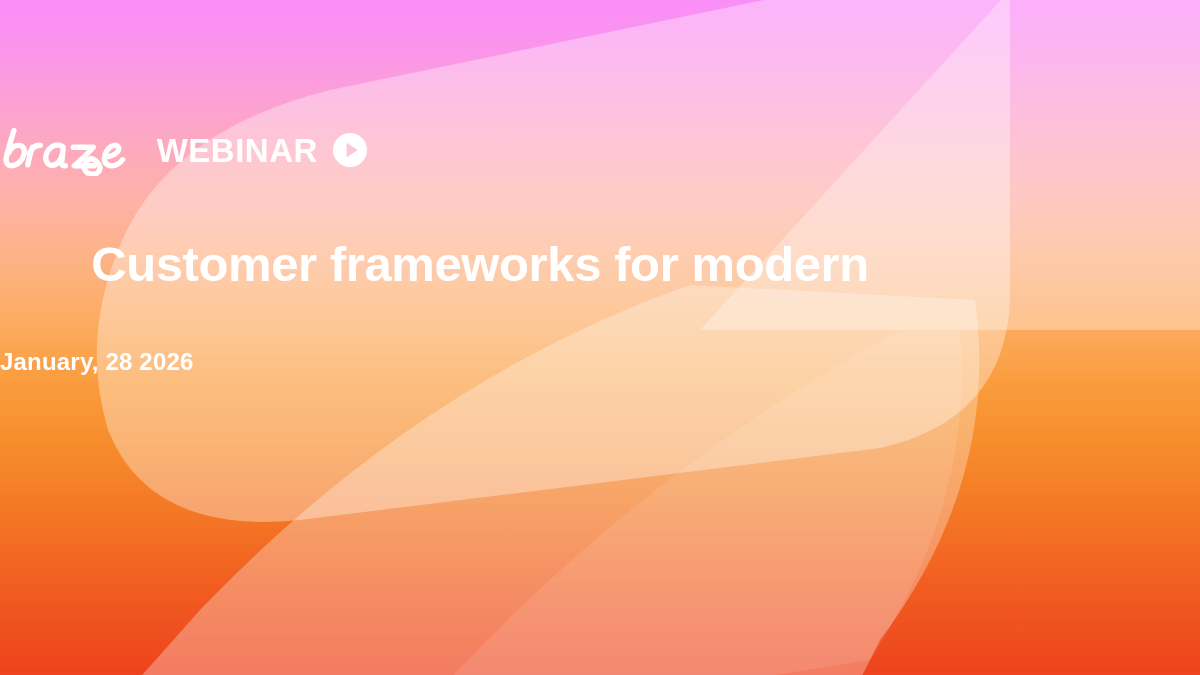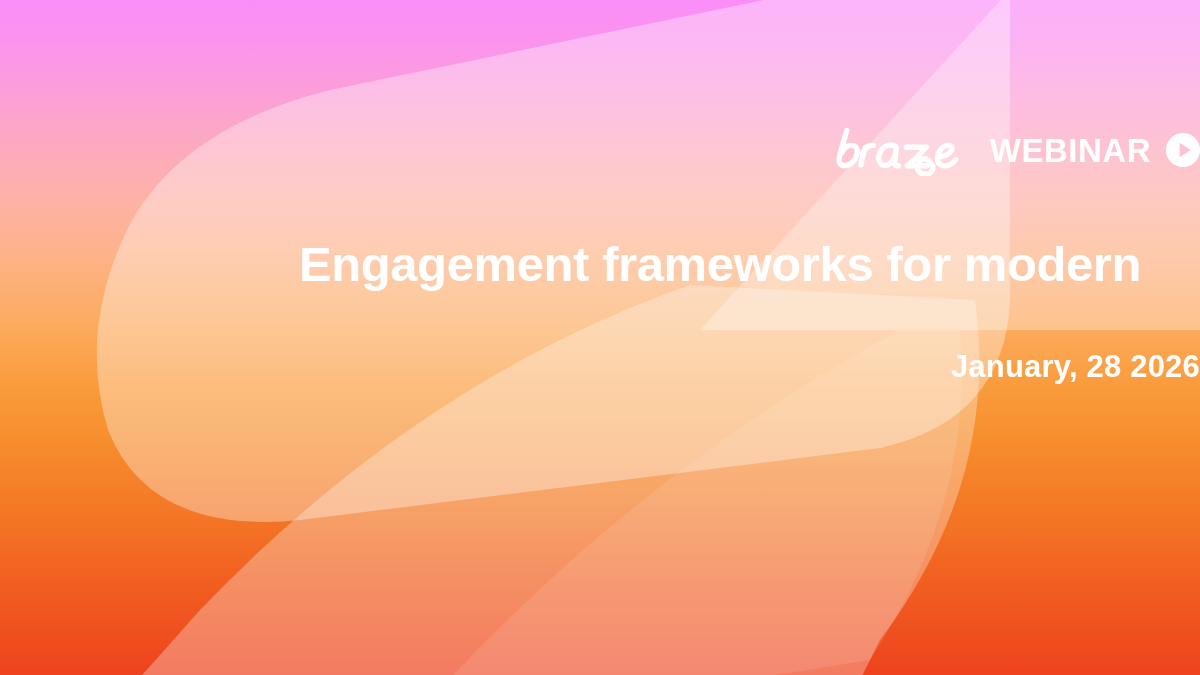--- a/index.html
+++ b/index.html
@@ -51,21 +51,21 @@
     height: 675px;
   }
 
   
   .content {
     position: absolute;
     inset: 0;
     z-index: 2;
     display: flex;
     flex-direction: column;
-    align-items: flex-end;
+    align-items: flex-start;
   }
 
   
   .logo-lockup {
     display: flex;
     align-items: center;
     gap: 22px;
     margin-top: 122px;
     height: 56px;
   }
@@ -109,21 +109,21 @@
   .headline .hl-line {
     display: block;
     white-space: nowrap;
   }
 
   
   .event-date {
     margin: 0;
     margin-top: 56px;
     color: #ffffff;
-    font-size: 31px;
+    font-size: 24px;
     font-weight: 700;
     letter-spacing: 0.2px;
     line-height: 1.2;
     text-align: center;
   }
 </style>
 </head>
 <body>
 
 <div class="banner">
@@ -199,19 +199,19 @@
         <span class="webinar-word">WEBINAR</span>
 
         <svg class="play-badge" viewBox="0 0 40 40" xmlns="http://www.w3.org/2000/svg" role="img" aria-label="play">
           <path fill="#ffffff" fill-rule="evenodd" d="M 20 0 A 20 20 0 1 1 19.99 0 Z
                    M 16 11.5 L 29 20 L 16 28.5 Z"></path>
         </svg>
       </div>
     </div>
 
     <h1 class="headline">
-      <span class="hl-line">Engagement frameworks for modern</span>
+      <span class="hl-line">Customer frameworks for modern</span>
     </h1>
 
     <p class="event-date">January, 28 2026</p>
 
   </div>
 </div>
 
 </body></html>

